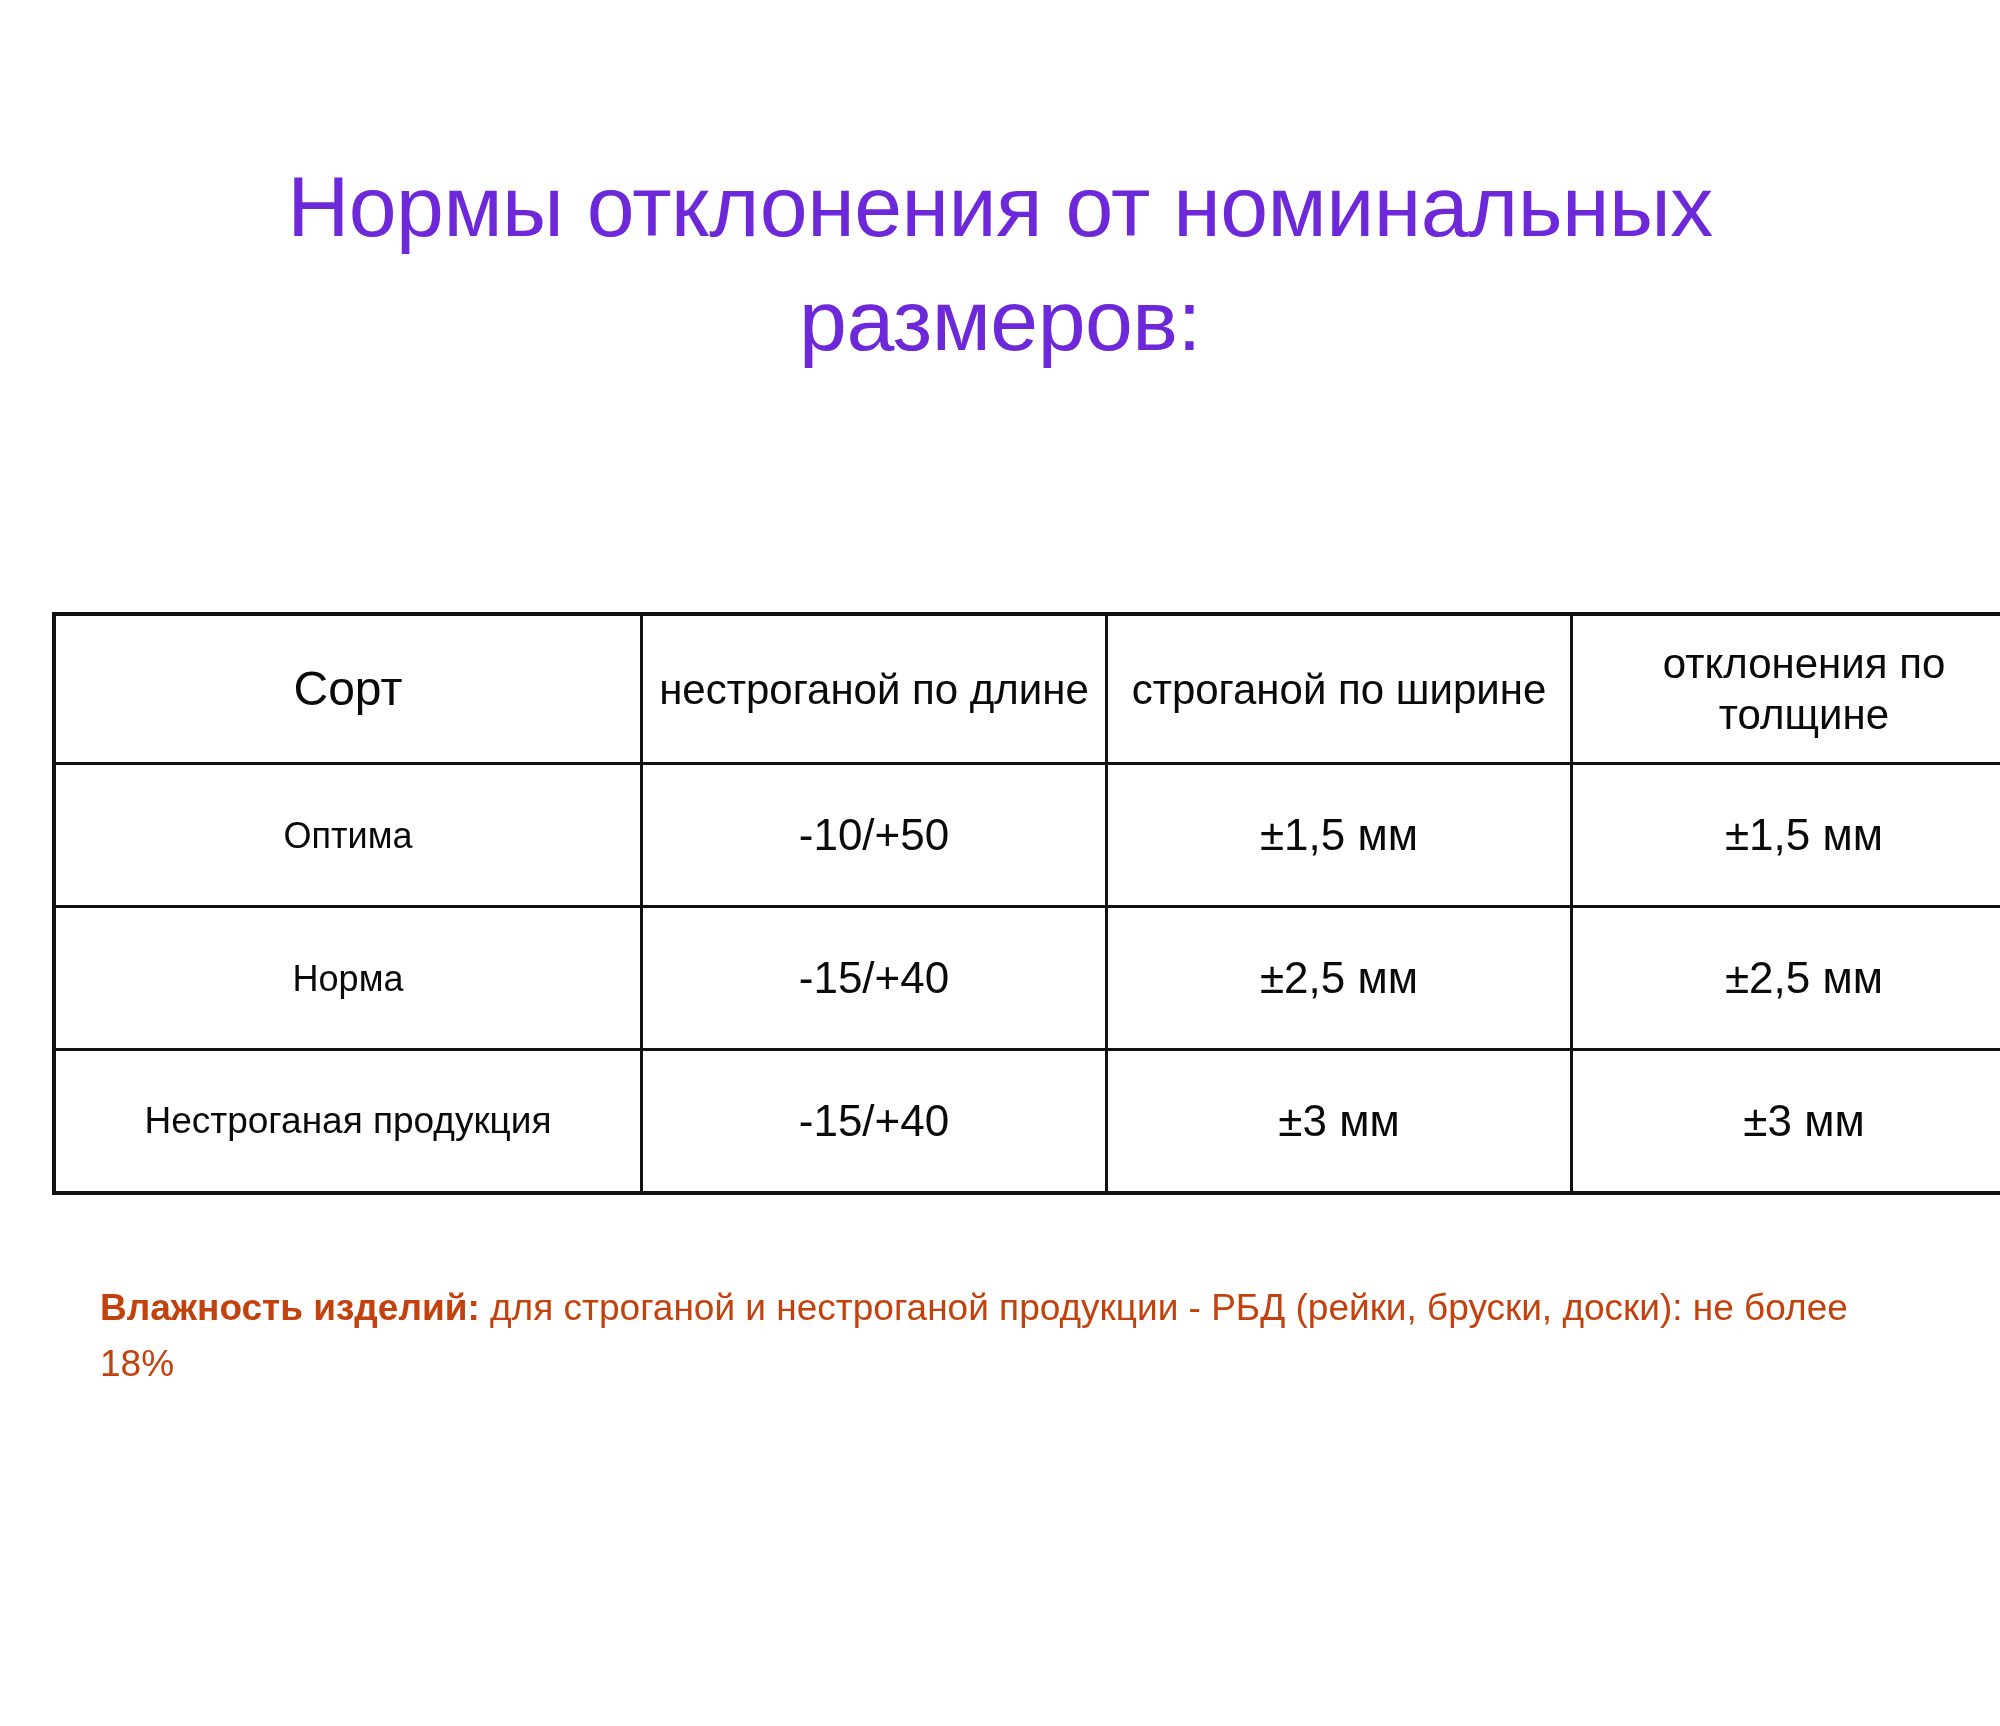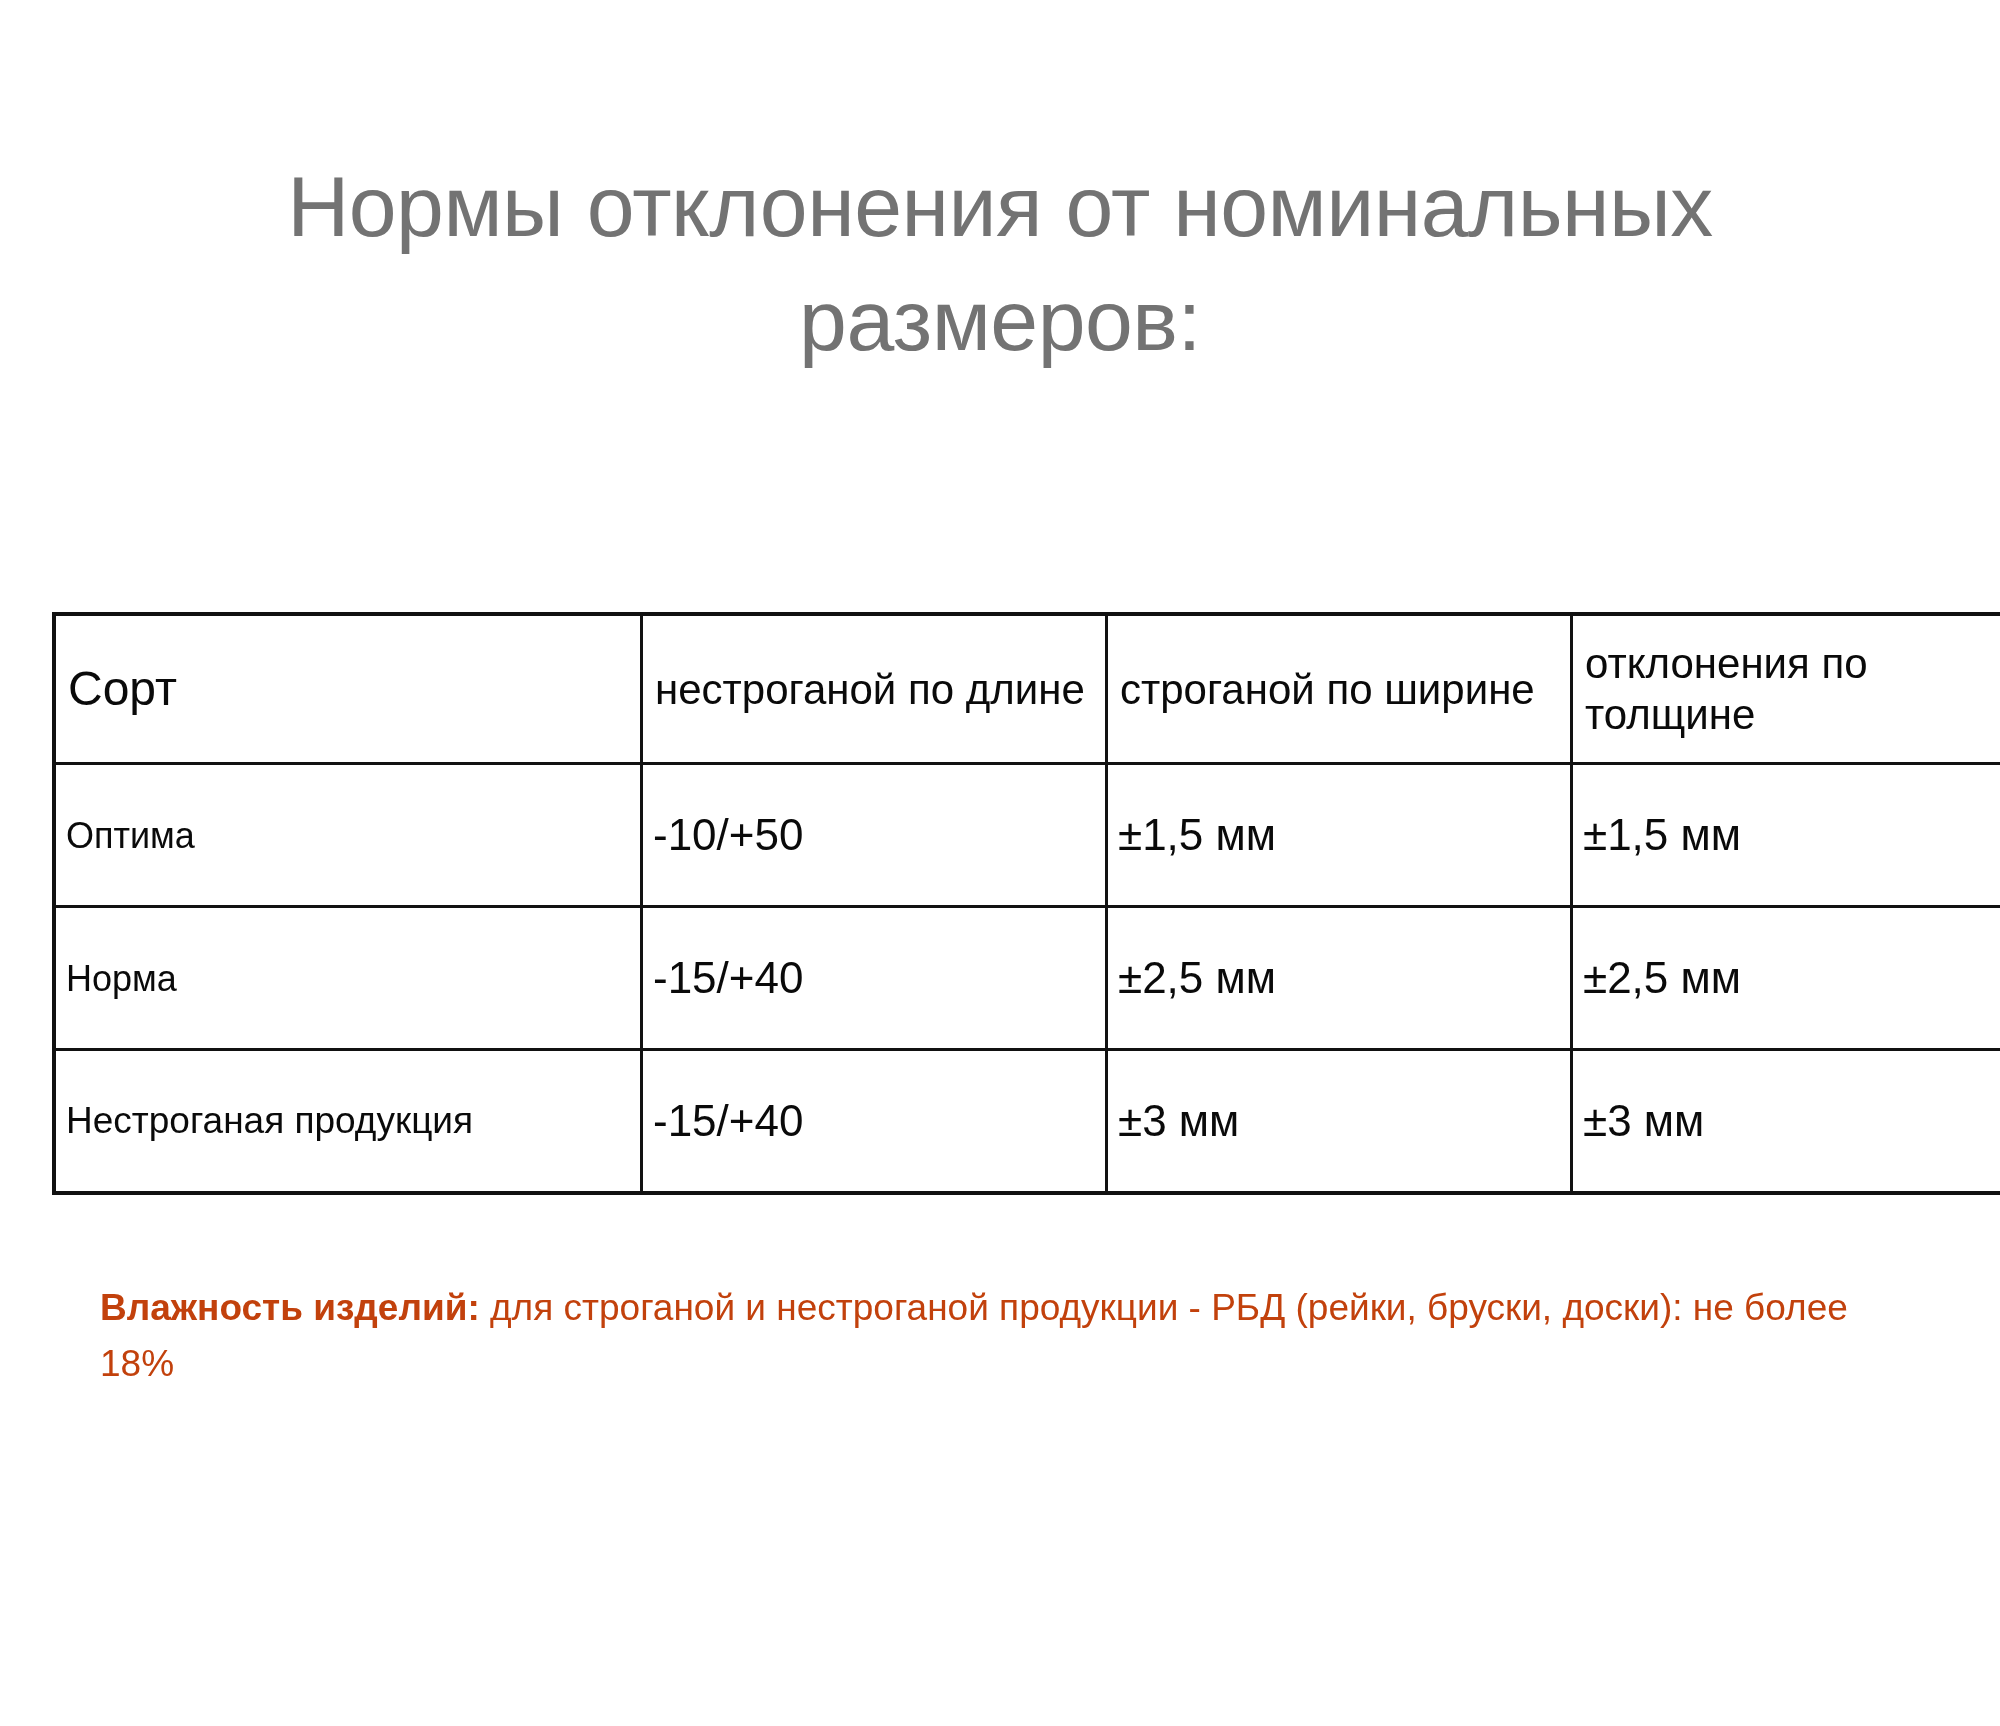--- a/index.html
+++ b/index.html
@@ -23,36 +23,37 @@
   .slide-title {
     position: absolute;
     left: 120px;
     top: 150px;
     width: 1760px;
     text-align: center;
     font-size: 86px;
     line-height: 1.32;
     font-weight: 400;
     letter-spacing: -0.5px;
-    color: #737373;
+    color: #6d28d9;
   }
   .table-wrap {
     position: absolute;
     left: 52px;
     top: 612px;
     width: 1875px;
   }
   table.specs {
     width: 100%;
     border-collapse: collapse;
     table-layout: fixed;
     border: 4px solid #111111;
   }
   table.specs td {
     border: 3px solid #111111;
+    text-align: center;
     vertical-align: middle;
     font-size: 44px;
     line-height: 1.2;
     padding: 14px 10px;
     color: #0a0a0a;
   }
   table.specs td.col-grade { width: 560px; }
   table.specs td.col-dev { width: 438px; }
 
   table.specs tr.head td {

